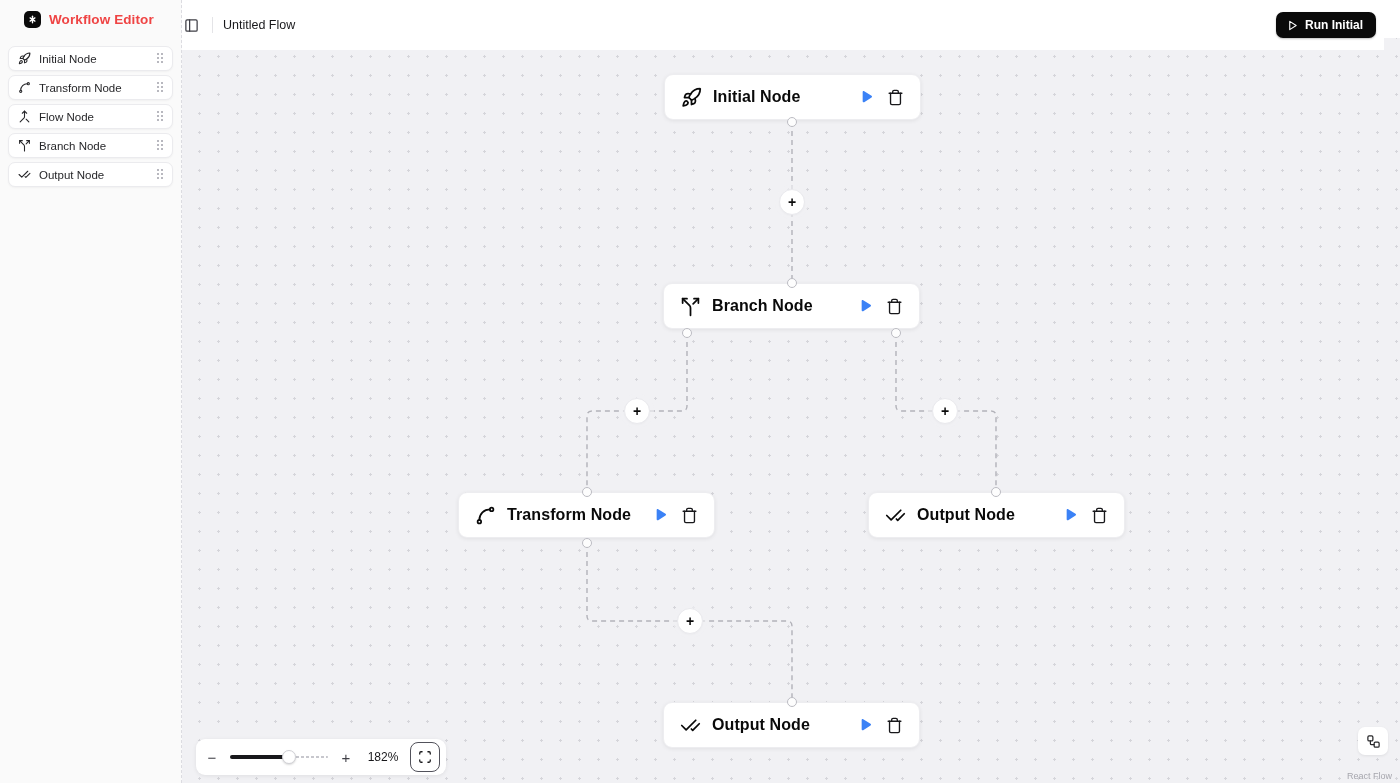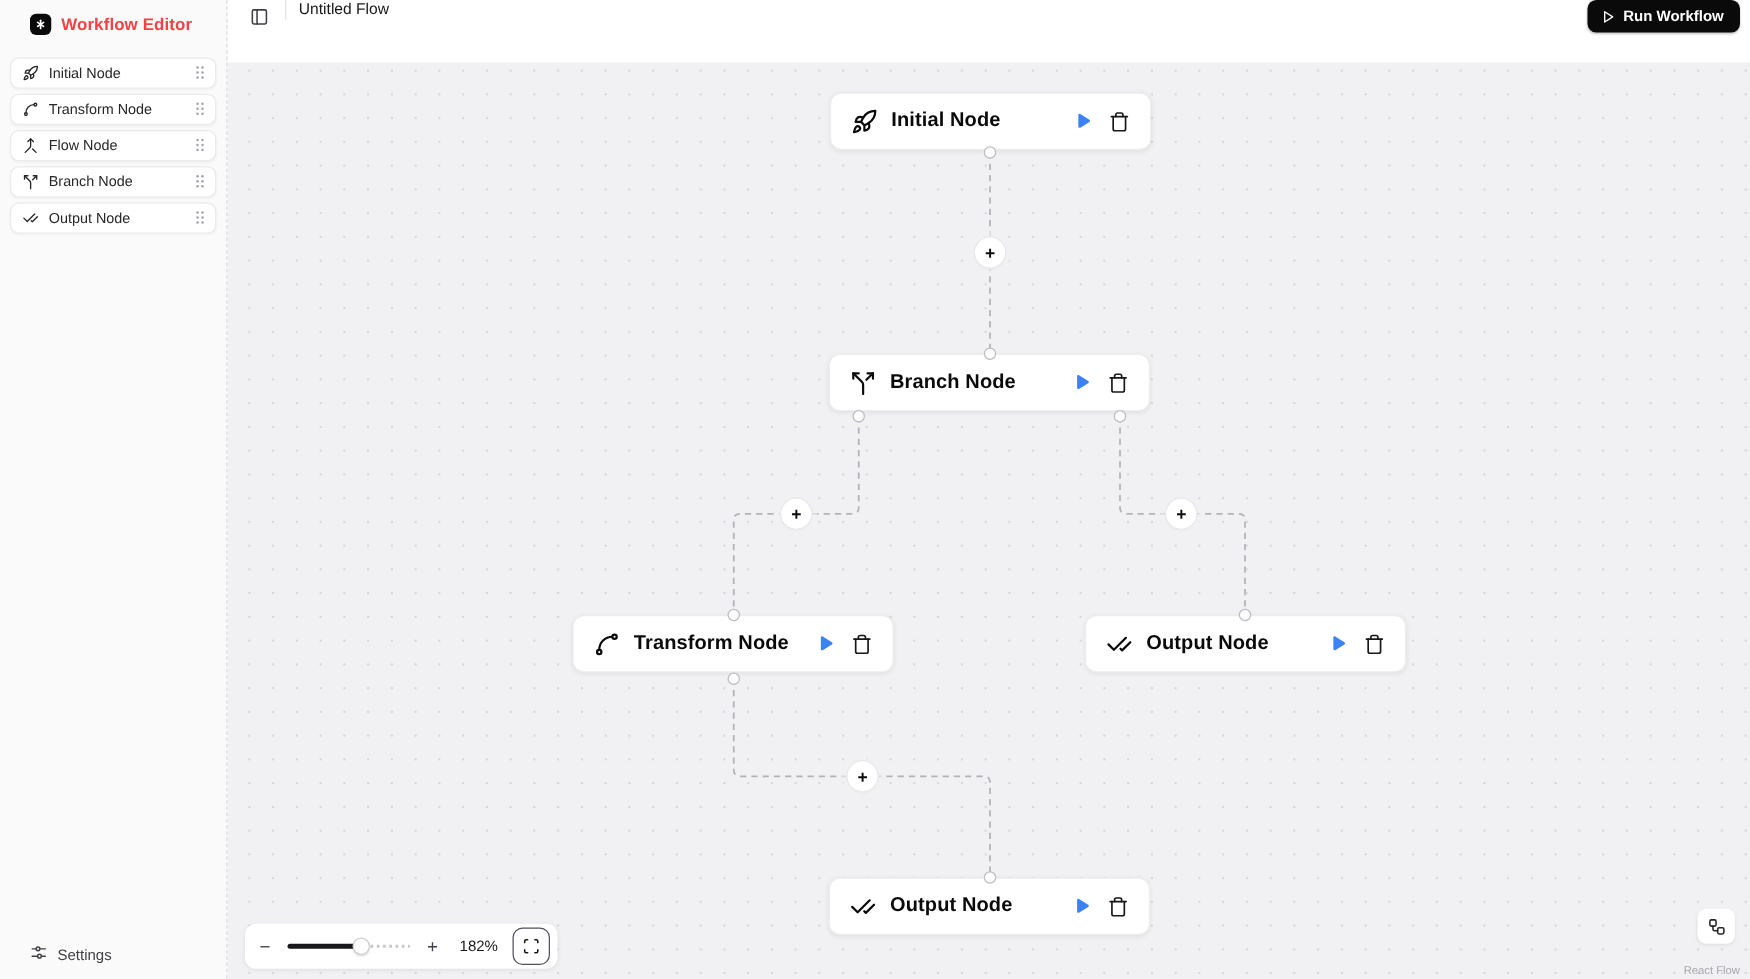--- a/index.html
+++ b/index.html
@@ -19,22 +19,22 @@
     box-shadow:0 1px 2px rgba(0,0,0,.04); cursor:grab; }
   .sidebar-item .nicon { display:flex; color:#27272a; flex:0 0 auto; }
   .sidebar-item-label { font-size:11.5px; color:#27272a; flex:1 1 auto; white-space:nowrap; }
   .grip { display:grid; grid-template-columns:3px 3px; grid-auto-rows:3px; gap:1px; flex:0 0 auto; }
   .grip i { width:2px; height:2px; border-radius:50%; background:#a1a1aa; }
   .sidebar-footer { margin-top:auto; padding:12px 16px 11px 24px; display:flex; align-items:center; gap:8px;
     color:#3f3f46; cursor:pointer; }
   .sidebar-footer span { font-size:12px; color:#3f3f46; }
 
   
-  .topbar { position:absolute; left:182px; top:0; width:1218px; height:50px; background:#fff;
-    display:flex; align-items:flex-start; padding:0 8px 0 12px; z-index:25; }
+  .topbar { position:absolute; left:166px; top:0; width:1218px; height:50px; background:#fff;
+    display:flex; align-items:center; padding:0 8px 0 12px; z-index:25; }
   .icon-btn { width:26px; height:26px; border:none; background:transparent; border-radius:6px;
     display:flex; align-items:center; justify-content:center; color:#3f3f46; cursor:pointer; }
   .topbar-sep { width:1px; height:16px; background:#e4e4e7; margin:0 10px 0 8px; }
   .flow-name { font-size:12.5px; color:#18181b; }
   .run-btn { margin-left:auto; display:flex; align-items:center; gap:7px; background:#0a0a0a; color:#fff;
     border:none; border-radius:7px; padding:6px 13px 6px 11px; font-size:12px; font-weight:600;
     font-family:"Liberation Sans", sans-serif; cursor:pointer; box-shadow:0 1px 2px rgba(0,0,0,.25); }
 
   
   .canvas { position:absolute; left:182px; top:38px; width:1218px; height:745px;
@@ -186,53 +186,40 @@
           <i></i>
           <i></i>
           <i></i>
           <i></i>
           <i></i>
           <i></i>
         </span>
     </div>
   </div>
 
-  <div class="sidebar-footer">
-    <span class="nicon">
-      <svg width="14" height="14" viewBox="0 0 24 24" fill="none" stroke="currentColor" stroke-width="2" stroke-linecap="round">
-          <path d="M14 7h7"></path>
-          <path d="M3 7h5"></path>
-          <circle cx="11" cy="7" r="2.5"></circle>
-          <path d="M10 17H3"></path>
-          <path d="M21 17h-5"></path>
-          <circle cx="13" cy="17" r="2.5"></circle>
-        </svg>
-    </span>
-    <span>Settings</span>
-  </div>
 </aside>
 
 <header class="topbar">
   <button class="icon-btn">
     <span style="display:flex">
       <svg width="15" height="15" viewBox="0 0 24 24" fill="none" stroke="currentColor" stroke-width="2" stroke-linecap="round" stroke-linejoin="round">
           <rect width="18" height="18" x="3" y="3" rx="2"></rect>
           <path d="M9 3v18"></path>
         </svg>
     </span>
   </button>
   <span class="topbar-sep"></span>
   <span class="flow-name">Untitled Flow</span>
   <button class="run-btn">
     <span style="display:flex">
       <svg width="11" height="11" viewBox="0 0 24 24" fill="none" stroke="#fff" stroke-width="2.4" stroke-linecap="round" stroke-linejoin="round">
           <polygon points="6 3 20 12 6 21 6 3"></polygon>
         </svg>
     </span>
-    <span>Run Workflow</span>
+    <span>Run Initial</span>
   </button>
 </header>
 
 <div class="canvas">
 
   <svg class="edges-svg" width="1218" height="745" viewBox="0 0 1218 745">
     <g fill="none" stroke="#b2b2b9" stroke-width="1.4" stroke-dasharray="5 4">
       <path d="M 610 84 L 610 245"></path>
       <path d="M 505 295 L 505 368 Q 505 373 500 373 L 410 373 Q 405 373 405 378 L 405 454"></path>
       <path d="M 714 295 L 714 368 Q 714 373 719 373 L 809 373 Q 814 373 814 378 L 814 454"></path>

